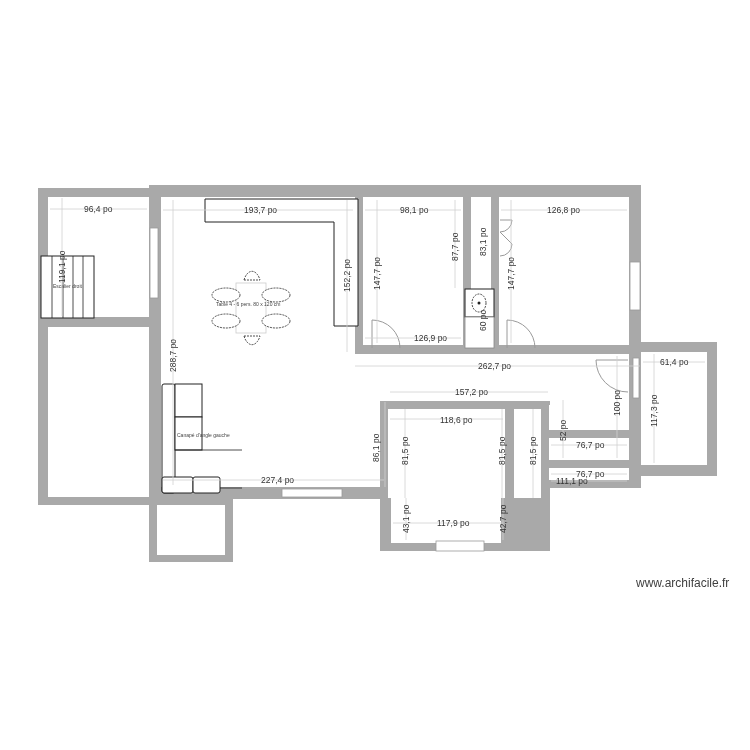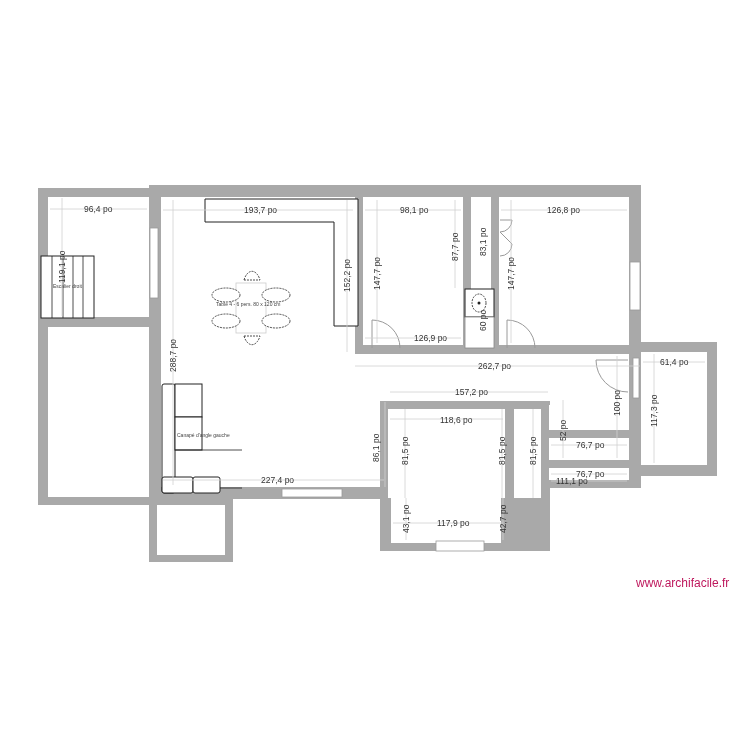--- a/index.html
+++ b/index.html
@@ -6,21 +6,21 @@
     body { width: 750px; height: 750px; position: relative; overflow: hidden; font-family: "Liberation Sans", sans-serif; }
     #plan { position: absolute; left: 0; top: 0; }
     .dim { font-family: "Liberation Sans", sans-serif; font-size: 8.5px; fill: #333333; }
     .small { font-family: "Liberation Sans", sans-serif; font-size: 5px; fill: #444444; }
     .wall { fill: #a9a9a9; }
     .room { fill: #ffffff; }
     .dline { stroke: #d0d0d0; stroke-width: 0.8; fill: none; }
     .furn { fill: #ffffff; stroke: #222222; stroke-width: 1; }
     .door { fill: none; stroke: #9a9a9a; stroke-width: 1; }
     .win { fill: #ffffff; stroke: #9a9a9a; stroke-width: 0.8; }
-    #watermark { position: absolute; left: 636px; top: 576px; font-size: 12px; color: #be185d; font-family: "Liberation Sans", sans-serif; }
+    #watermark { position: absolute; left: 636px; top: 576px; font-size: 12px; color: #404040; font-family: "Liberation Sans", sans-serif; }
   </style>
 </head>
 <body>
 
 <svg id="plan" width="750" height="750" viewBox="0 0 750 750">
 
   <g>
 
     <rect class="wall" x="38" y="188" width="120" height="137"></rect>
     <rect class="room" x="48" y="197" width="101" height="120"></rect>

